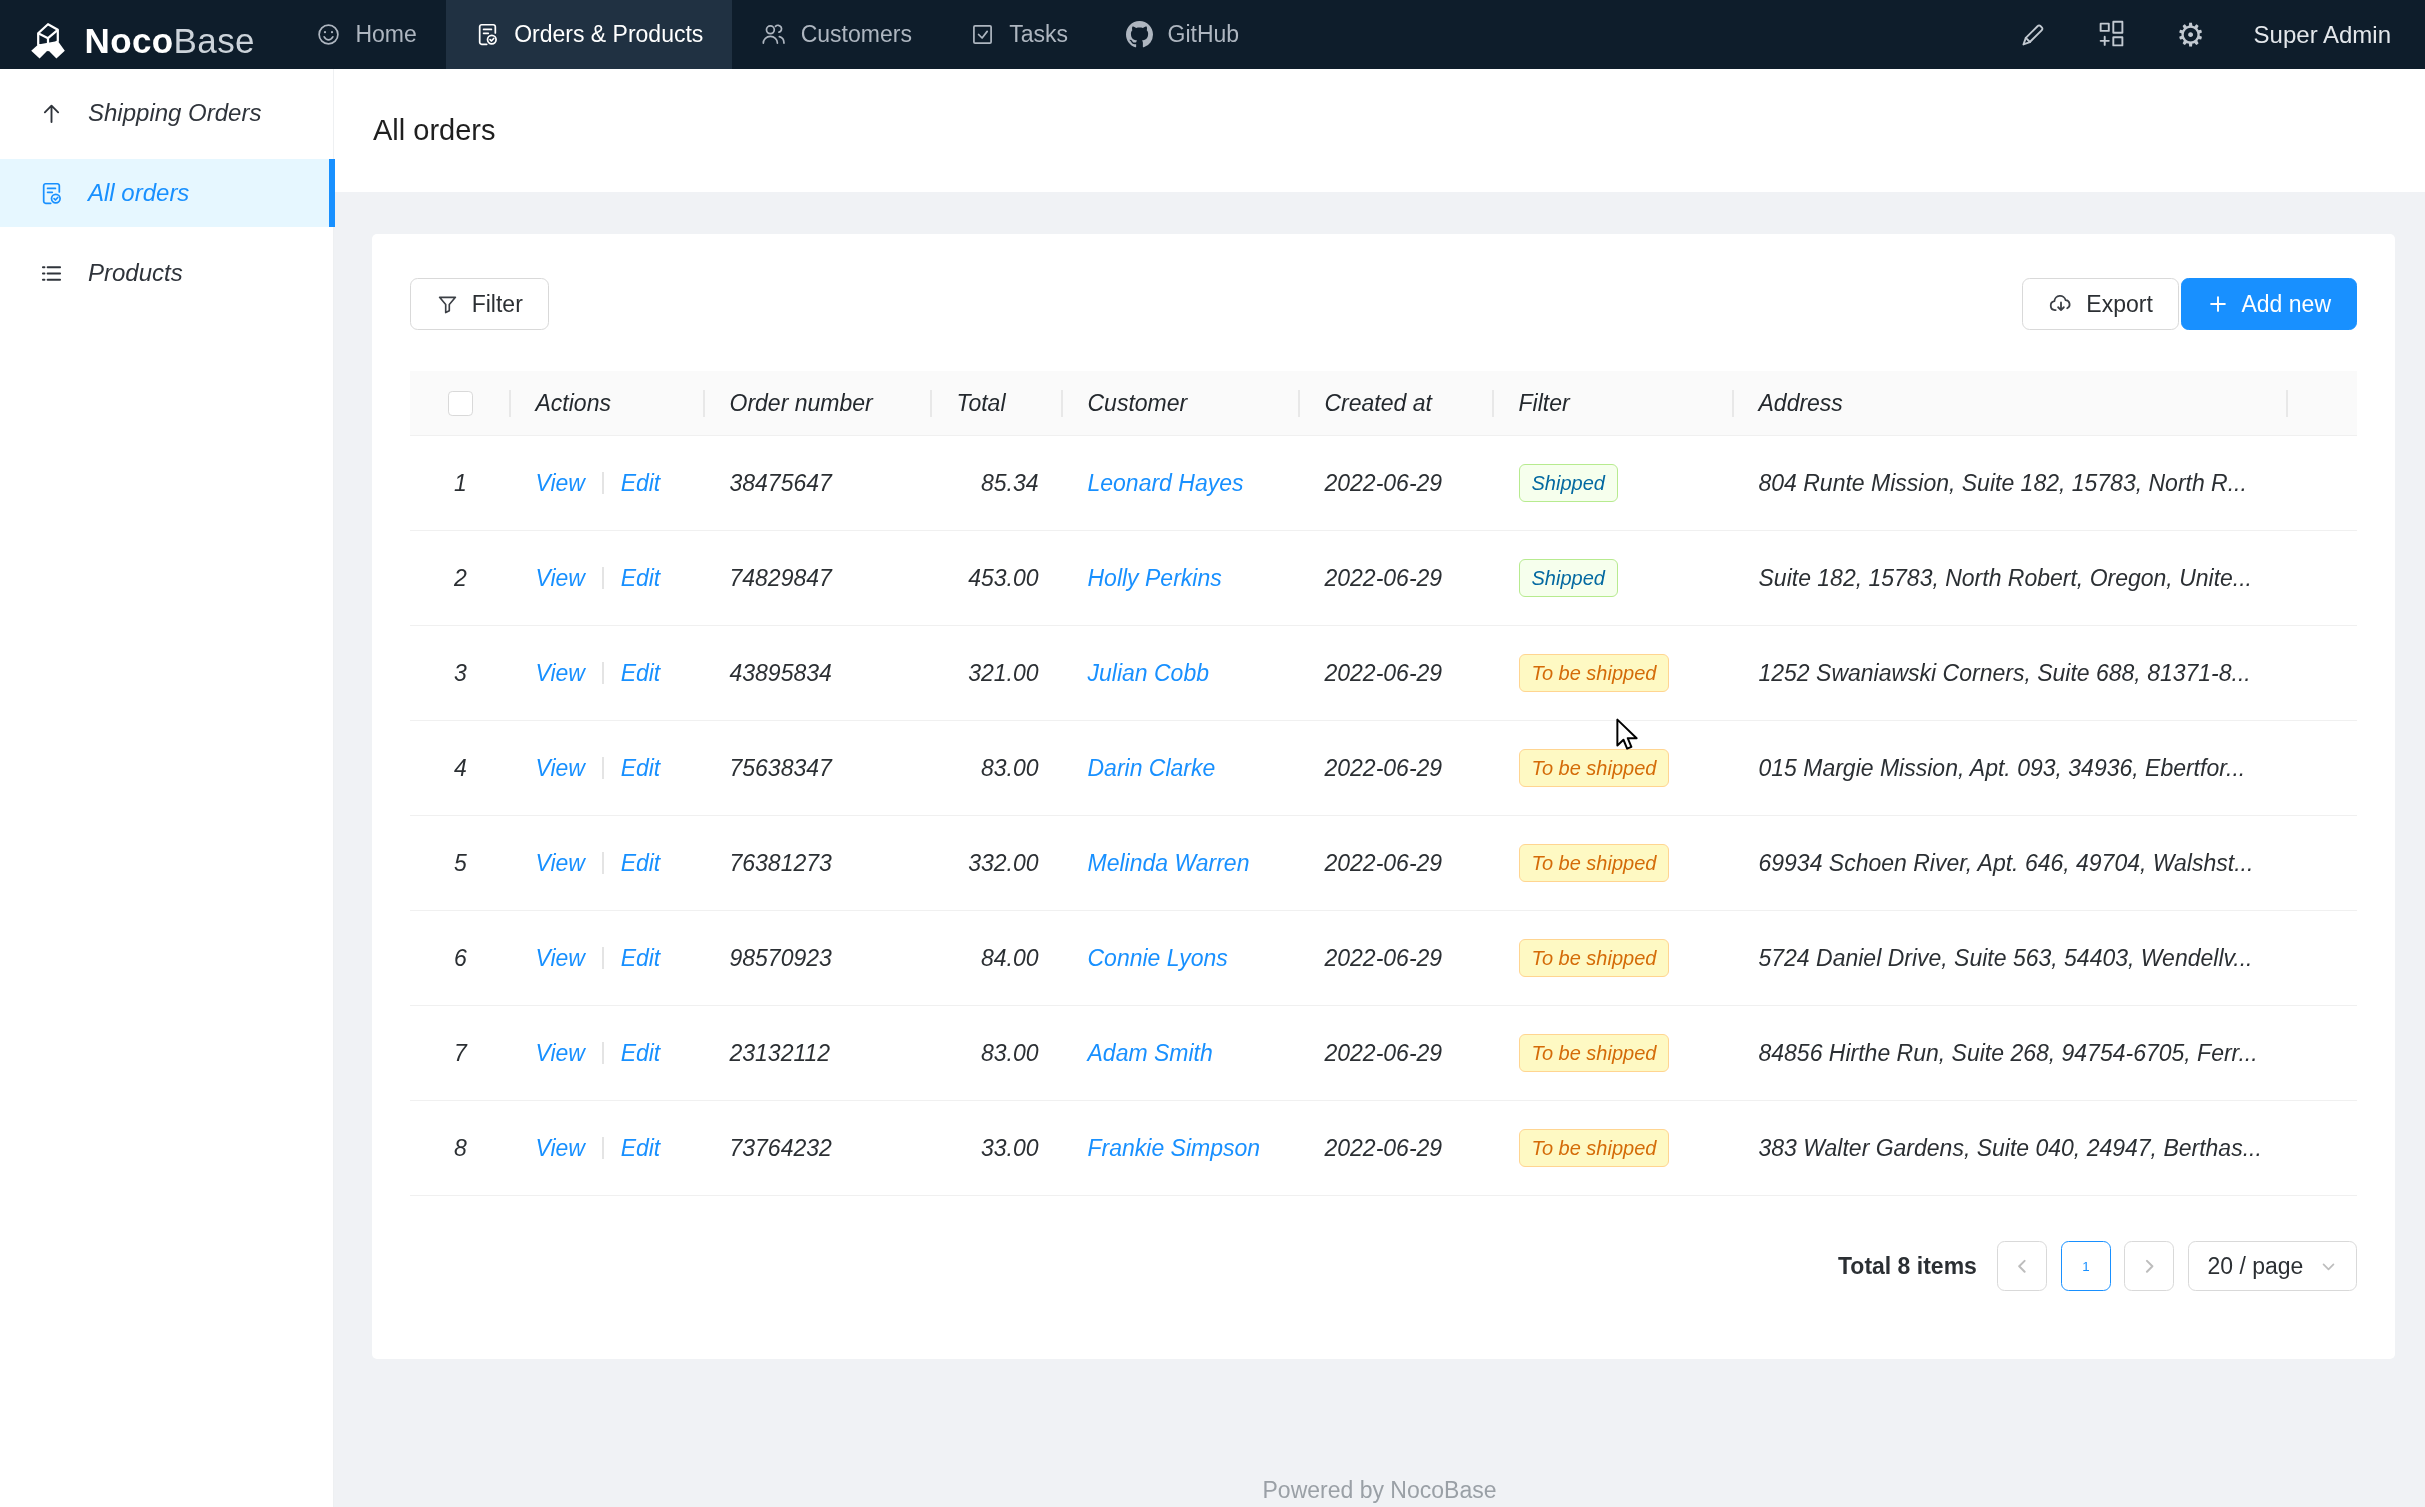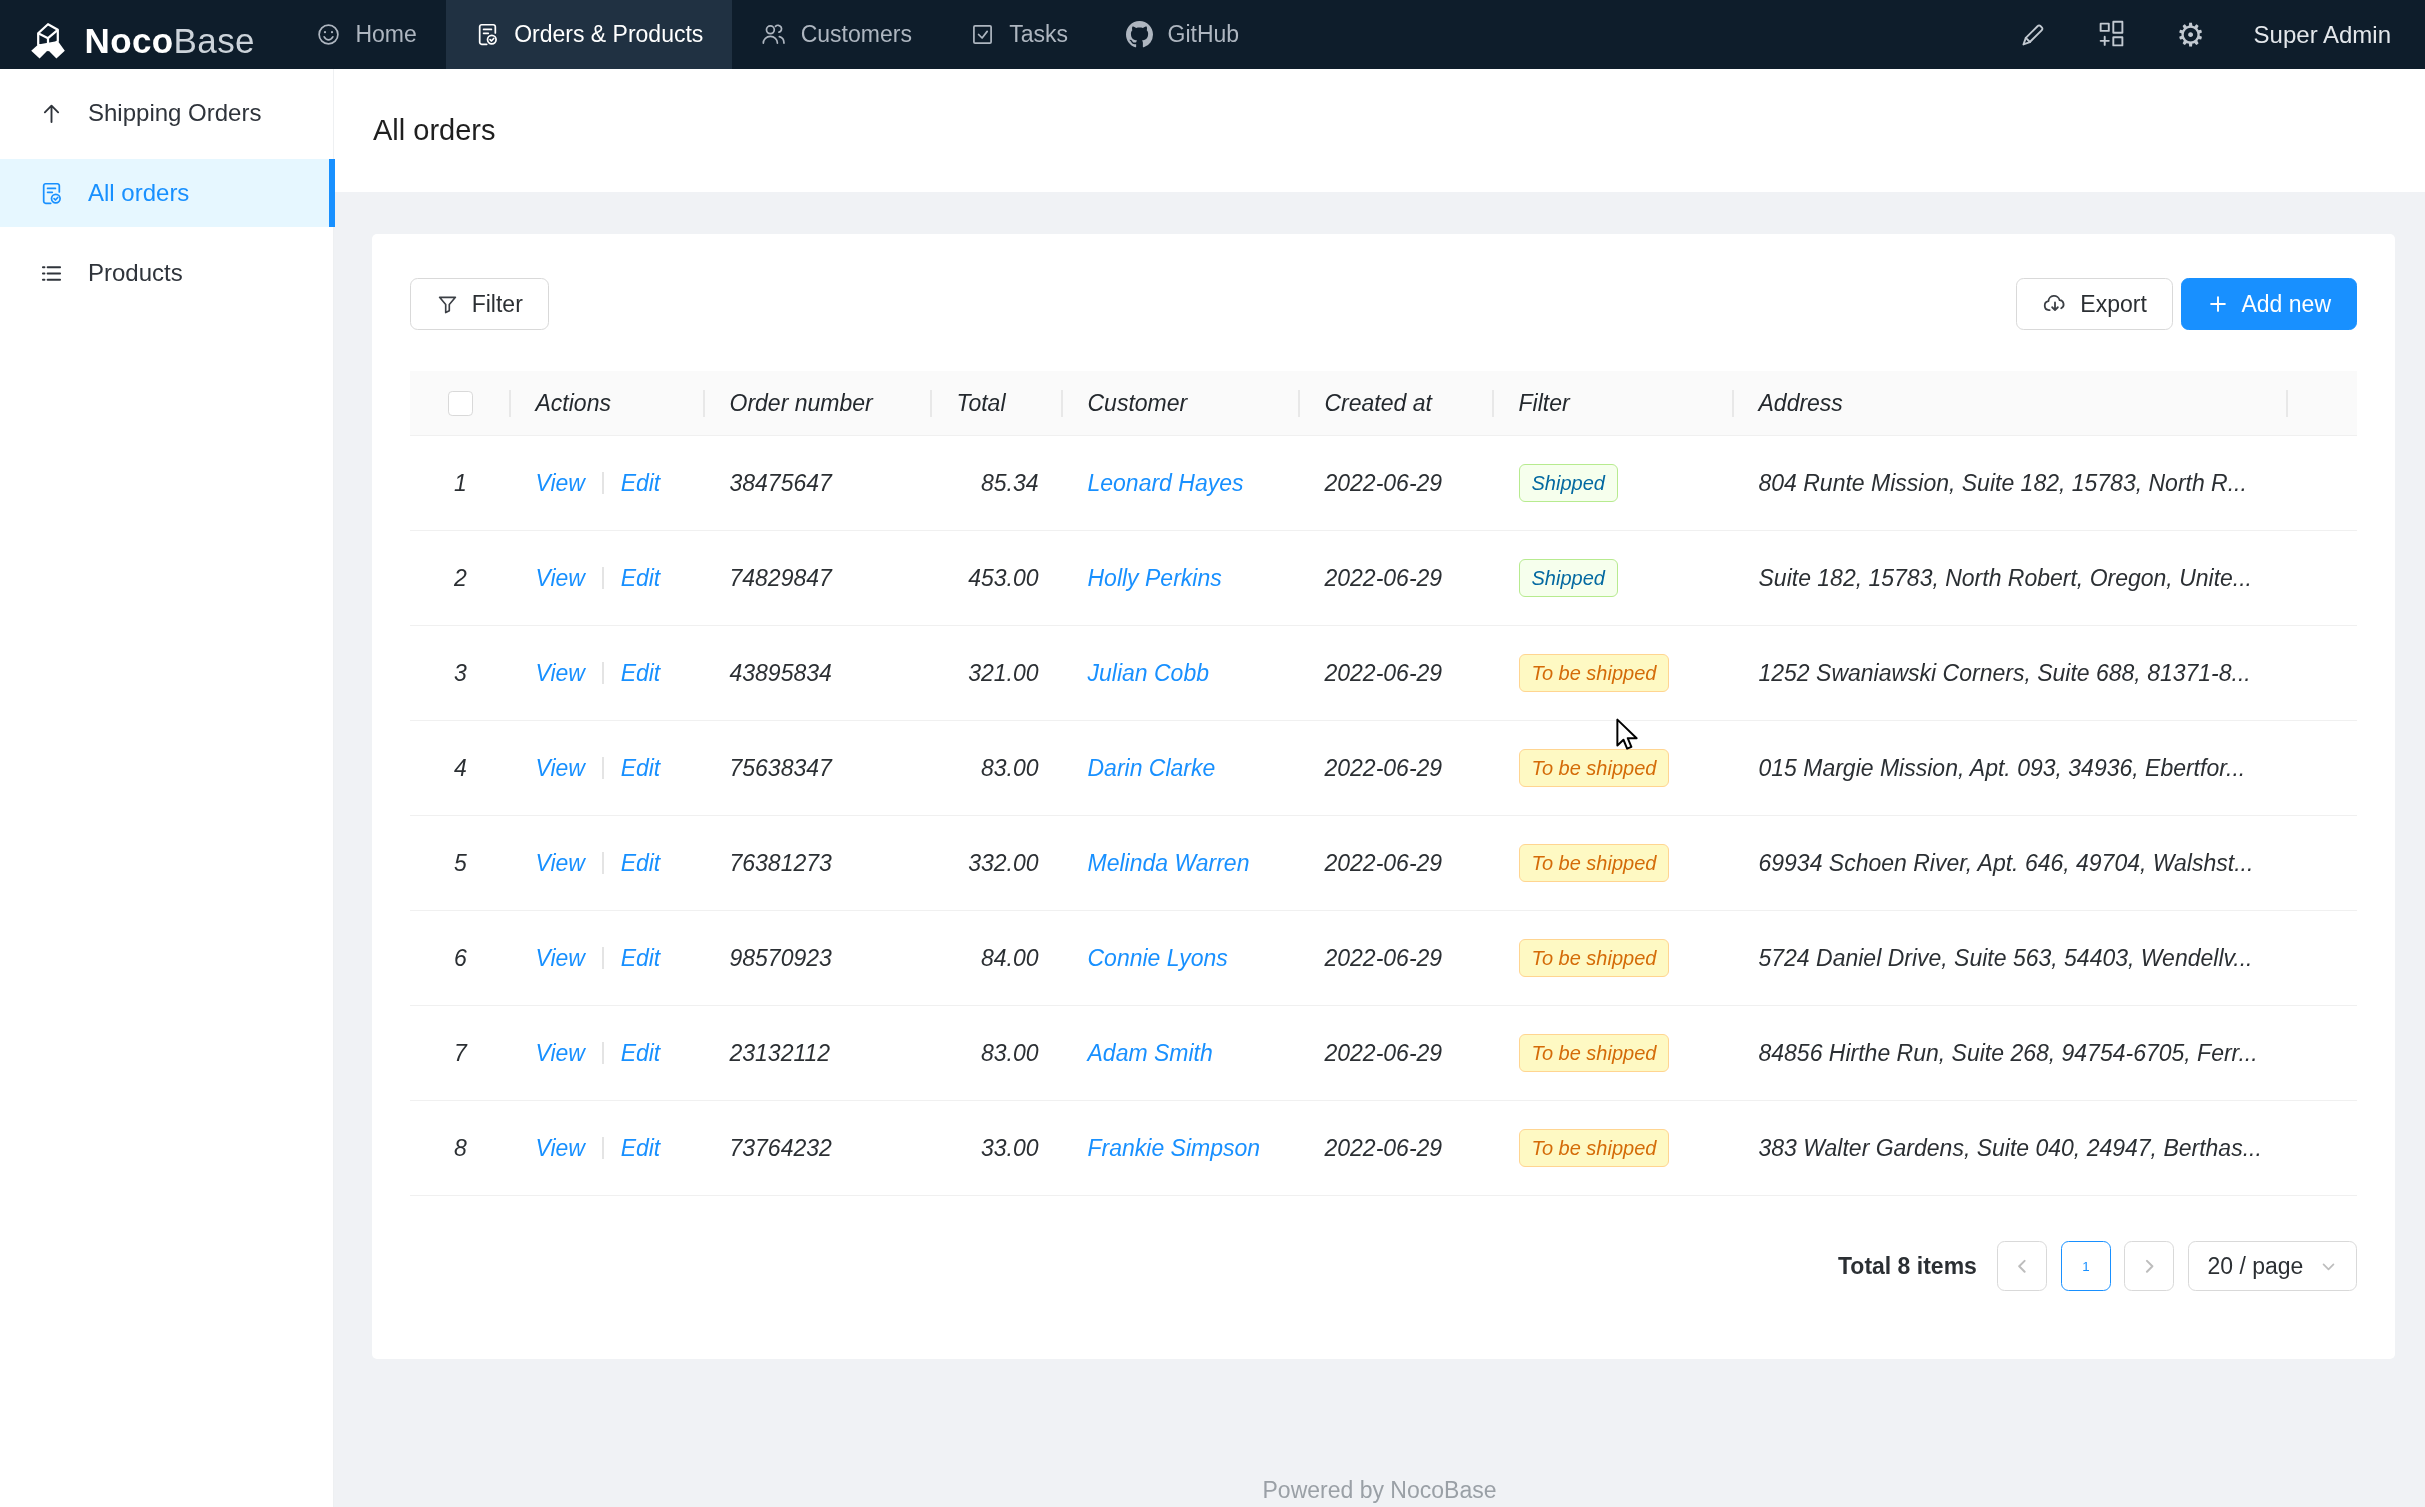--- a/index.html
+++ b/index.html
@@ -19,38 +19,38 @@
   .brand{font-size:35px;line-height:1;color:#fff;font-weight:800;letter-spacing:0.4px;white-space:nowrap;}
   .brand .light{font-weight:300;color:#ccd3da;}
   .nav-item{display:flex;align-items:center;gap:14.4px;height:69px;padding:0 29px;font-size:23px;white-space:nowrap;cursor:pointer;}
   .nav-item.active{background:#203142;color:#fff;}
   .nav-right{margin-left:auto;display:flex;align-items:center;gap:47px;padding-right:35px;}
   .icon-btn{width:32px;height:32px;display:flex;align-items:center;justify-content:center;color:#c2c9d1;cursor:pointer;}
   .gear-glyph{font-size:32px;line-height:1;color:#c2c9d1;}
   .user{font-size:24px;color:#e3e7eb;cursor:pointer;}
 
   
-  .sidebar{position:absolute;top:69px;left:0;width:333px;bottom:0;background:#fff;border-right:1.7px solid #eef0f2;z-index:4;}
+  .sidebar{position:absolute;top:69px;left:0;width:333px;bottom:0;background:#fff;border-right:1.7px solid #eef0f2;z-index:4;font-style:italic;}
   .side-list{padding-top:10px;}
   .side-item{position:relative;height:68px;margin-bottom:12px;display:flex;align-items:center;gap:24px;padding-left:39px;font-size:24px;color:#2f343b;cursor:pointer;}
   .side-item.active{background:#e6f7ff;color:#1890ff;}
   .side-item.active::after{content:"";position:absolute;right:-1.7px;top:0;bottom:0;width:6px;background:#1890ff;}
 
   
   .main{position:absolute;top:69px;left:333px;right:0;bottom:0;background:#f0f2f5;overflow:hidden;}
   .page-header{height:123px;background:#fff;display:flex;align-items:center;padding-left:40px;}
   .page-title{font-size:29px;font-weight:500;color:#1f1f1f;}
 
   .card{margin:42px 31px 0 39px;background:#fff;border-radius:5px;padding:44px 38px 68px 38px;}
 
   .toolbar{display:flex;align-items:center;}
   .btn{height:52px;box-sizing:border-box;display:inline-flex;align-items:center;gap:12.7px;padding:0 25px;
        font-size:23px;border:1.7px solid #d9d9d9;border-radius:7.6px;background:#fff;color:#2b2f33;cursor:pointer;white-space:nowrap;}
   .btn-primary{background:#1890ff;border-color:#1890ff;color:#fff;}
-  .toolbar-right{margin-left:auto;display:flex;align-items:center;gap:8px;}
+  .toolbar-right{margin-left:auto;display:flex;align-items:center;gap:2px;}
 
   table{width:100%;table-layout:fixed;border-collapse:collapse;margin-top:41px;font-size:23px;color:#2b2f33;font-style:italic;}
   col.c1{width:101px}col.c2{width:194px}col.c3{width:227px}col.c4{width:131px}
   col.c5{width:237px}col.c6{width:194px}col.c7{width:240px}col.c8{width:554px}
   thead th{
     background:#fafafa;height:64px;font-weight:500;text-align:left;padding:0 24.5px;
     border-bottom:1.7px solid #f0f0f0;position:relative;color:#24292e;white-space:nowrap;
   }
   thead th:not(:last-child)::after{content:"";position:absolute;right:0;top:18.6px;height:27px;width:1.7px;background:#e8e8e8;}
   thead th.c-sel{padding:0;text-align:center;}

